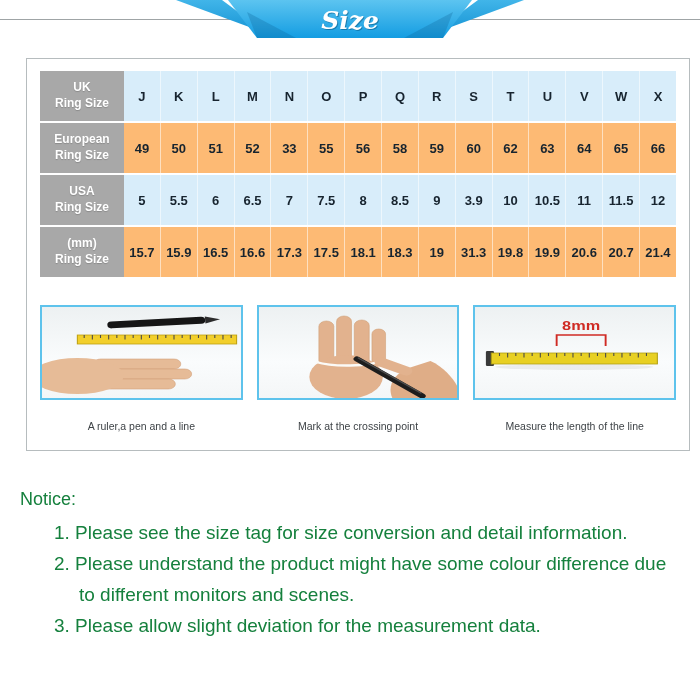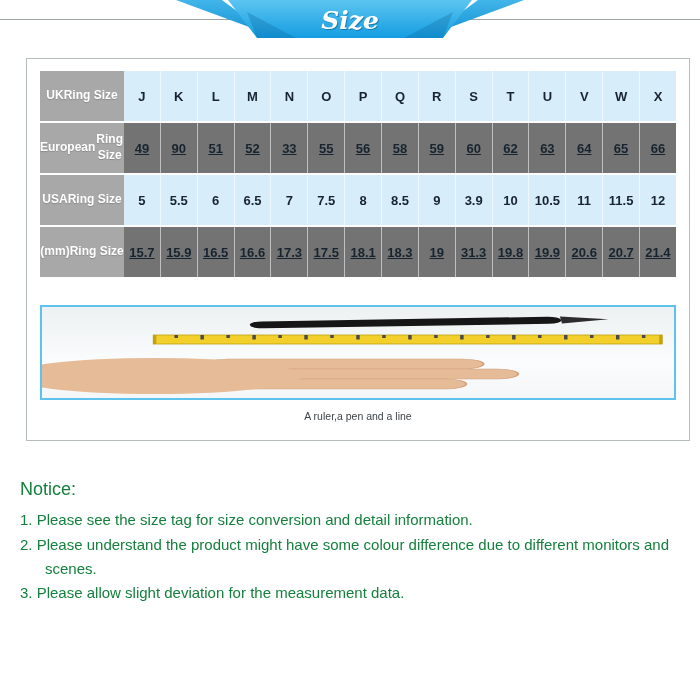--- a/index.html
+++ b/index.html
@@ -12,43 +12,43 @@
 
   
   .panel { margin:10px 0 0 26px; width:664px; border:1px solid #b6bcbe;
            background:#ffffff; padding:12px 13px 16px 13px; }
 
   
   .size-table { width:100%; }
   .trow { display:flex; height:50px; margin-bottom:2px; }
   .trow:last-child { margin-bottom:0; }
   .th { width:84px; flex:0 0 84px; background:#a8a8a8; color:#ffffff;
-        display:flex; flex-direction:row; justify-content:center; align-items:center;
+        display:flex; flex-direction:column; justify-content:center; align-items:center;
         font-size:12px; font-weight:bold; line-height:1.3;
         text-shadow:0 1px 1px rgba(0,0,0,0.18); text-align:center; }
   .td { flex:1; display:flex; align-items:center; justify-content:center;
         font-size:13px; font-weight:bold; color:#17242f; }
   .td + .td { border-left:1px solid rgba(255,255,255,0.55); }
   .row-light .td { background:#d8edfa; }
-  .row-dark  .td { background:#737373;text-decoration:underline; }
+  .row-dark  .td { background:#fdba74; }
 
   
   .steps { display:flex; gap:14px; margin-top:28px; }
   .step { flex:1; min-width:0; }
   .photo { height:95px; border:2px solid #5ec3ec;
            background:linear-gradient(180deg,#edf1f2 0%,#fafcfd 60%,#f4f6f7 100%); }
   .photo svg { display:block; width:100%; height:100%; }
-  .caption { margin-top:9px; text-align:center; font-size:10.5px; color:#3e4347;
+  .caption { margin-top:19px; text-align:center; font-size:10.5px; color:#3e4347;
              line-height:1.45; white-space:pre; }
 
   
   .notice { margin:38px 20px 0 20px; color:#15803d; }
   .notice-heading { font-size:18px; margin-bottom:8px; }
-  .notice-item { font-size:15px; line-height:1.62; padding-left:25px; text-indent:-25px;
-                 max-width:660px; }
+  .notice-item { font-size:19px; line-height:1.62; padding-left:25px; text-indent:-25px;
+                 max-width:660px;margin-left:34px; }
 </style>
 </head>
 <body>
 
 <div class="banner">
   <svg width="700" height="48" viewBox="0 0 700 48">
     <defs>
       <linearGradient id="bandg" x1="0" y1="0" x2="0" y2="1">
         <stop offset="0" stop-color="#5cc4f0"></stop>
           <stop offset="1" stop-color="#149de2"></stop>
@@ -92,21 +92,21 @@
         <div class="td">V</div>
         <div class="td">W</div>
         <div class="td">X</div>
       </div>
       <div class="trow row-dark">
         <div class="th">
           <div>European</div>
           <div>Ring Size</div>
         </div>
         <div class="td">49</div>
-        <div class="td">90</div>
+        <div class="td">50</div>
         <div class="td">51</div>
         <div class="td">52</div>
         <div class="td">33</div>
         <div class="td">55</div>
         <div class="td">56</div>
         <div class="td">58</div>
         <div class="td">59</div>
         <div class="td">60</div>
         <div class="td">62</div>
         <div class="td">63</div>
@@ -174,21 +174,59 @@
             <rect x="42" y="62" width="68" height="10" rx="5" fill="#e6bb97" stroke="#d3a27c" stroke-width="0.5"></rect>
             <rect x="38" y="72" width="60" height="10" rx="5" fill="#e6bb97" stroke="#d3a27c" stroke-width="0.5"></rect>
             <ellipse cx="26" cy="69" rx="34" ry="18" fill="#e6bb97"></ellipse>
           </g>
         </svg>
       </div>
       <div class="caption">A ruler,a pen and a line</div>
     </div>
 
 
-
+    <div class="step">
+      <div class="photo">
+        <svg viewBox="0 0 146 91" preserveAspectRatio="none">
+          <g>
+            <rect x="44" y="14" width="11" height="45" rx="5.5" fill="#e2b28e" stroke="#cf9f77" stroke-width="0.5"></rect>
+            <rect x="57" y="9" width="11" height="50" rx="5.5" fill="#e2b28e" stroke="#cf9f77" stroke-width="0.5"></rect>
+            <rect x="70" y="13" width="11" height="46" rx="5.5" fill="#e2b28e" stroke="#cf9f77" stroke-width="0.5"></rect>
+            <rect x="83" y="22" width="10" height="37" rx="5" fill="#e2b28e" stroke="#cf9f77" stroke-width="0.5"></rect>
+            <ellipse cx="64" cy="70" rx="27" ry="22" fill="#e2b28e"></ellipse>
+          </g>
+          <path d="M42,55 C54,60 80,60 93,53" stroke="#fbfaf7" stroke-width="2.4" fill="none"></path>
+          <g>
+            <path d="M146,91 L98,91 C94,79 99,67 110,61 L126,54 C136,60 143,72 146,80 Z" fill="#dfad87"></path>
+            <rect x="84" y="55" width="30" height="9" rx="4.5" fill="#e2b28e" transform="rotate(26 99 59)"></rect>
+          </g>
+          <g>
+            <line x1="72" y1="52" x2="120" y2="89" stroke="#1d1d1d" stroke-width="5" stroke-linecap="round"></line>
+            <line x1="73" y1="51" x2="119" y2="86" stroke="#4d4d4d" stroke-width="1.2" stroke-linecap="round"></line>
+          </g>
+        </svg>
+      </div>
+      <div class="caption">Mark at the crossing point</div>
+    </div>
+
+    <div class="step">
+      <div class="photo">
+        <svg viewBox="0 0 146 91" preserveAspectRatio="none">
+          <text x="78" y="23" text-anchor="middle" font-size="12" font-weight="bold" fill="#cf2b24" font-family="'Liberation Sans', sans-serif">8mm</text>
+          <path d="M60,39 v-11 h36 v11" stroke="#cf2b24" stroke-width="1.4" fill="none"></path>
+          <ellipse cx="73" cy="60" rx="58" ry="3" fill="rgba(0,0,0,0.06)"></ellipse>
+          <g>
+            <rect x="8" y="44" width="6" height="15" rx="1" fill="#3a3a3a"></rect>
+            <rect x="12" y="46" width="122" height="11" fill="#e8d023" stroke="#b09f15" stroke-width="0.8"></rect>
+            <path d="M18,46 v3 M24,46 v4.5 M30,46 v3 M36,46 v4.5 M42,46 v3 M48,46 v4.5 M54,46 v3 M60,46 v4.5 M66,46 v3 M72,46 v4.5 M78,46 v3 M84,46 v4.5 M90,46 v3 M96,46 v4.5 M102,46 v3 M108,46 v4.5 M114,46 v3 M120,46 v4.5 M126,46 v3" stroke="#4a4a4a" stroke-width="0.8" fill="none"></path>
+          </g>
+        </svg>
+      </div>
+      <div class="caption">Measure the length of the line</div>
+    </div>
 
   </div>
 </div>
 
 <div class="notice">
   <div class="notice-heading">Notice:</div>
   <div class="notice-item">1. Please see the size tag for size conversion and detail information.</div>
   <div class="notice-item">2. Please understand the product might have some colour difference due to different monitors and scenes.</div>
   <div class="notice-item">3. Please allow slight deviation for the measurement data.</div>
 </div>

